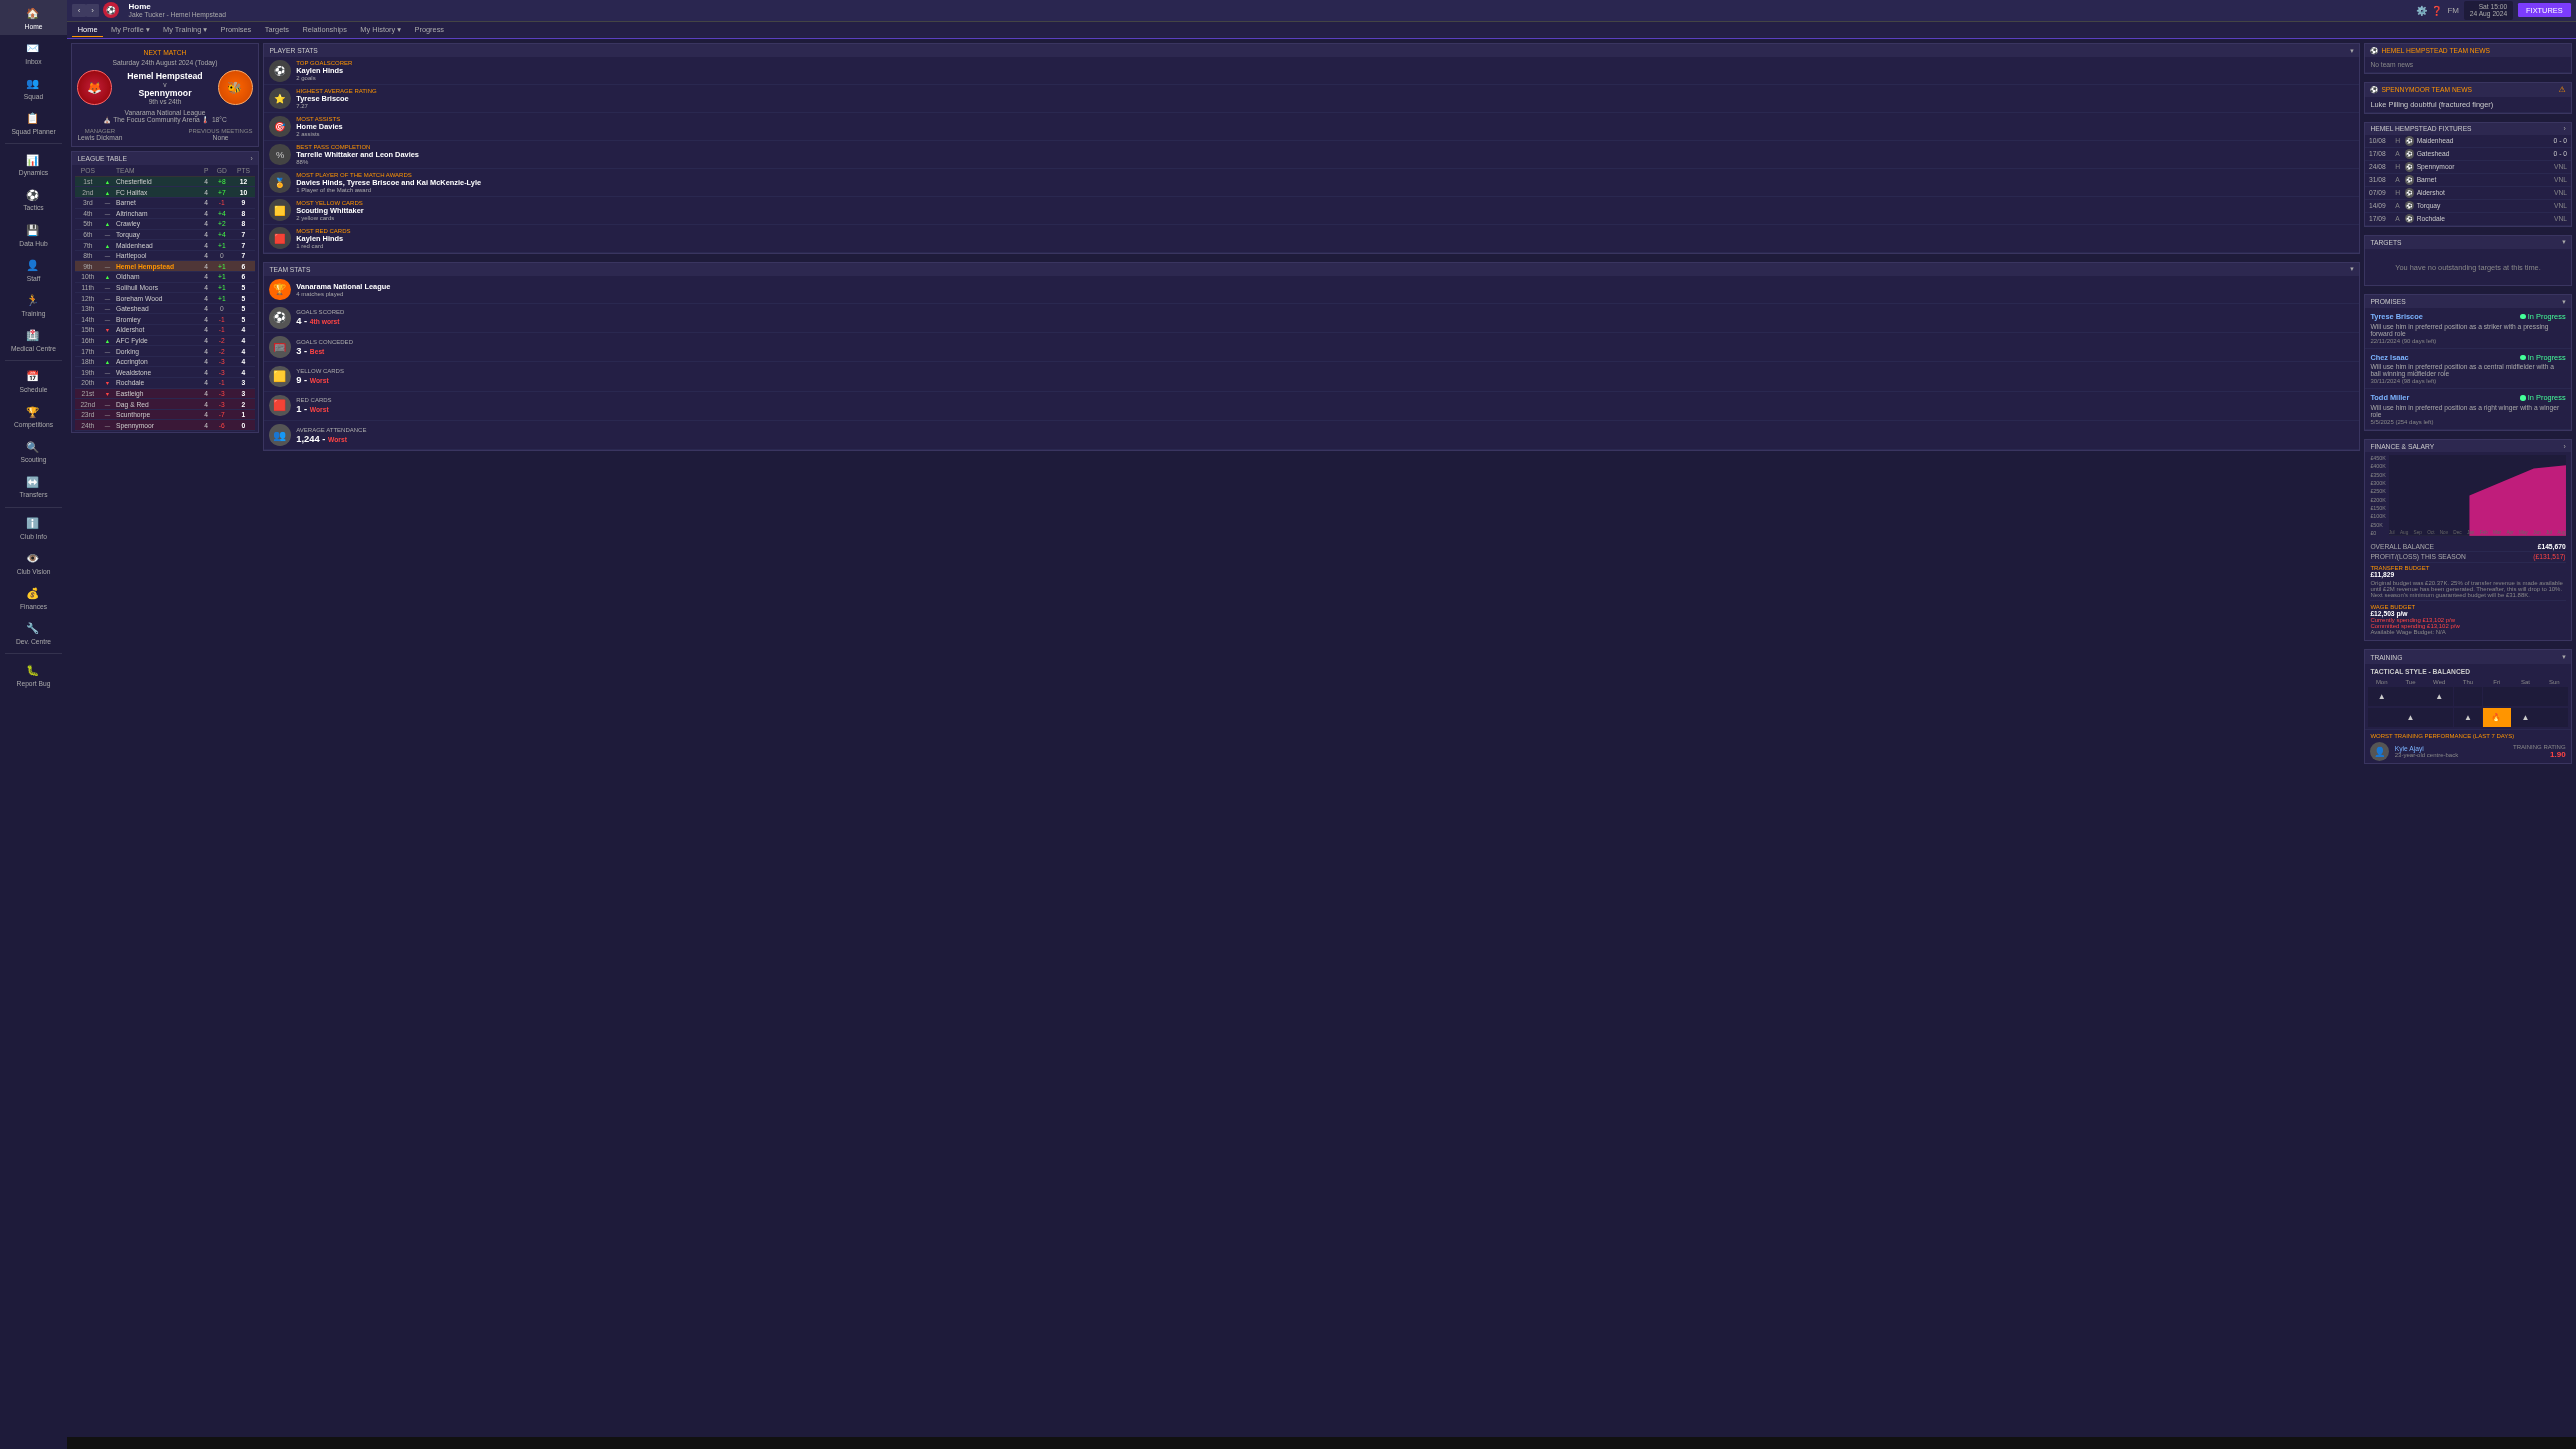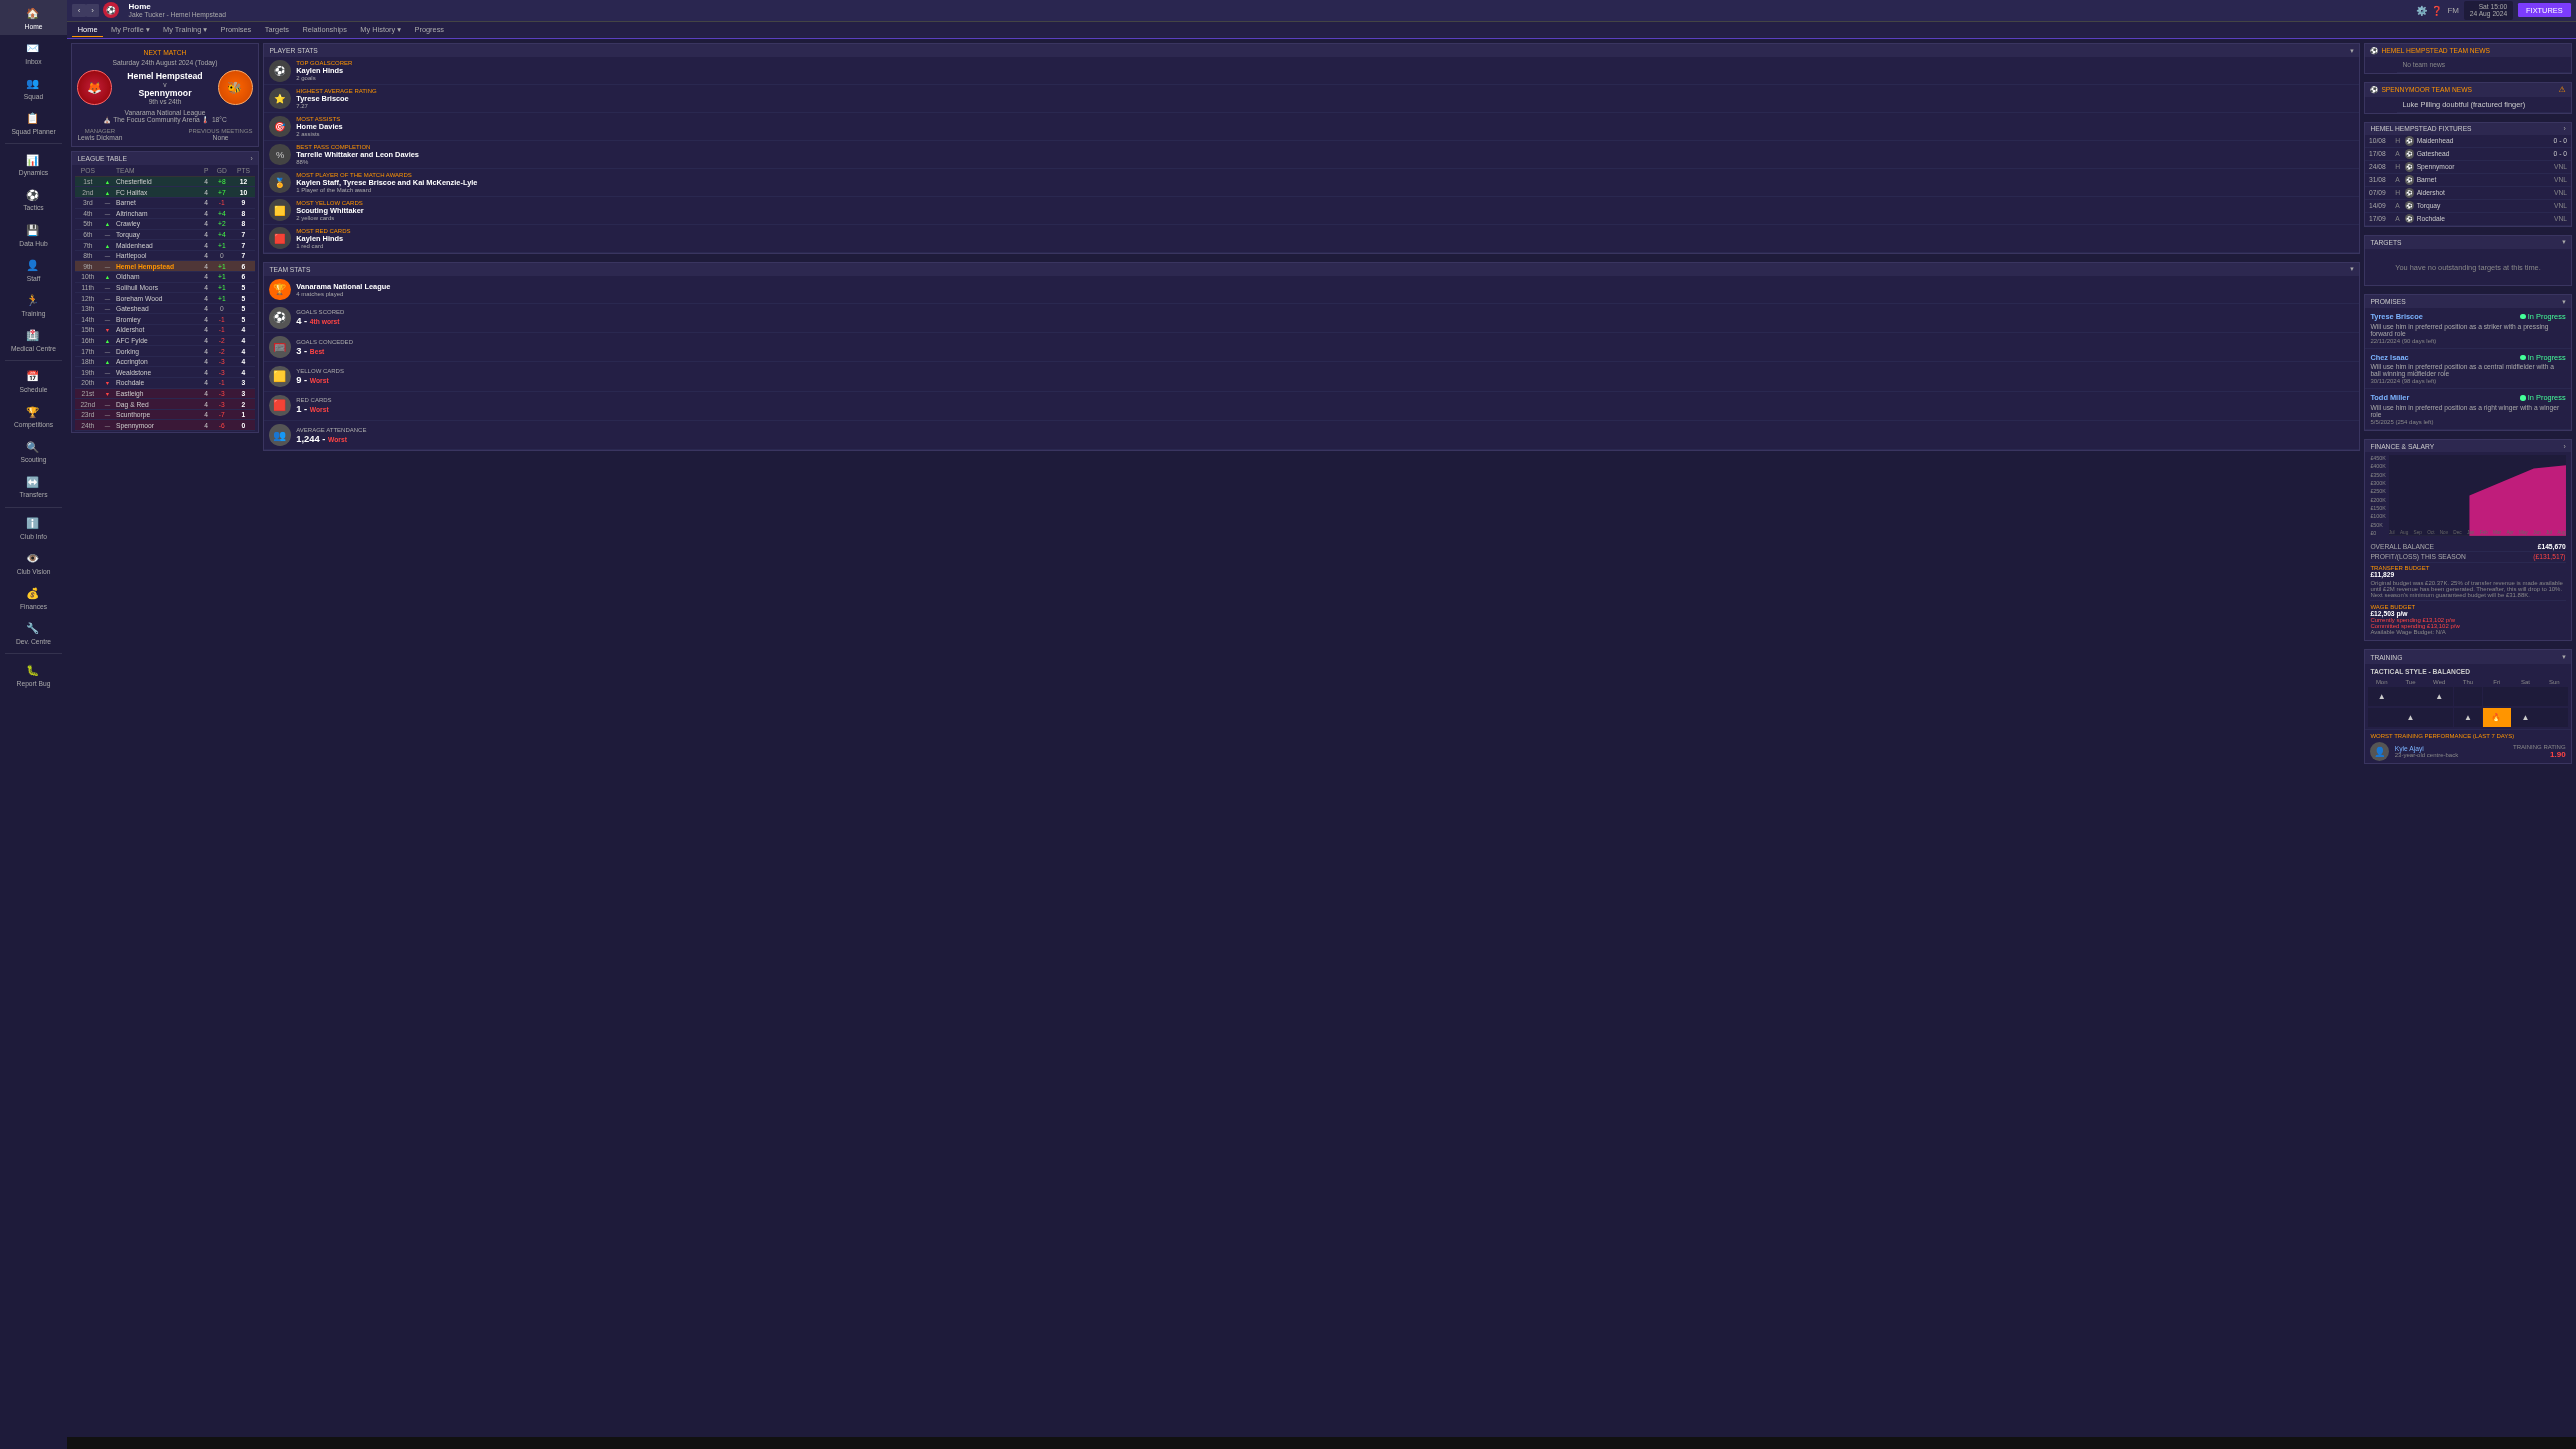--- a/index.html
+++ b/index.html
@@ -69,21 +69,21 @@
     .promise-item { padding: 4px 5.4px; border-bottom: 0.7px solid #2a2850; }
     .promise-name { color: #7cb4ff; font-size: 7.4px; font-weight: bold; }
     .promise-desc { color: #aaa; font-size: 6.7px; margin: 1.3px 0; }
     .promise-date { color: #888; font-size: 6px; }
     
     
     .status-in-progress { color: #4f9; display: flex; align-items: center; gap: 2px; }
     .status-dot { width: 5.4px; height: 5.4px; border-radius: 50%; background: #4f9; }
     
     
-    .news-item { padding: 2.7px 5.4px; border-bottom: 0.7px solid #2a2850; margin-left: 32px; }
+    .news-item { padding: 2.7px 5.4px; border-bottom: 0.7px solid #2a2850; }
     .news-item .no-news { color: #888; font-size: 6.7px; }
     
     
     .fixture-row { display: flex; align-items: center; padding: 1.3px 4px; border-bottom: 0.7px solid #2a2850; font-size: 6.7px; gap: 2.7px; }
     .fixture-date { color: #aaa; width: 23.5px; }
     .fixture-ha { width: 6.7px; color: #888; }
     .fixture-team { flex: 1; }
     .fixture-score { width: 23.5px; text-align: right; color: #ccc; }
     
     
@@ -519,21 +519,21 @@
     <div>
       <div class="stat-label">BEST PASS COMPLETION</div>
       <div class="stat-name">Tarrelle Whittaker and Leon Davies</div>
       <div class="stat-sub">88%</div>
     </div>
   </div>
             <div class="stat-row">
     <div class="stat-icon">🏅</div>
     <div>
       <div class="stat-label">MOST PLAYER OF THE MATCH AWARDS</div>
-      <div class="stat-name">Kaylen Staff, Tyrese Briscoe and Kai McKenzie-Lyle</div>
+      <div class="stat-name">Davies Hinds, Tyrese Briscoe and Kai McKenzie-Lyle</div>
       <div class="stat-sub">1 Player of the Match award</div>
     </div>
   </div>
             <div class="stat-row">
     <div class="stat-icon">🟨</div>
     <div>
       <div class="stat-label">MOST YELLOW CARDS</div>
       <div class="stat-name">Scouting Whittaker</div>
       <div class="stat-sub">2 yellow cards</div>
     </div>

